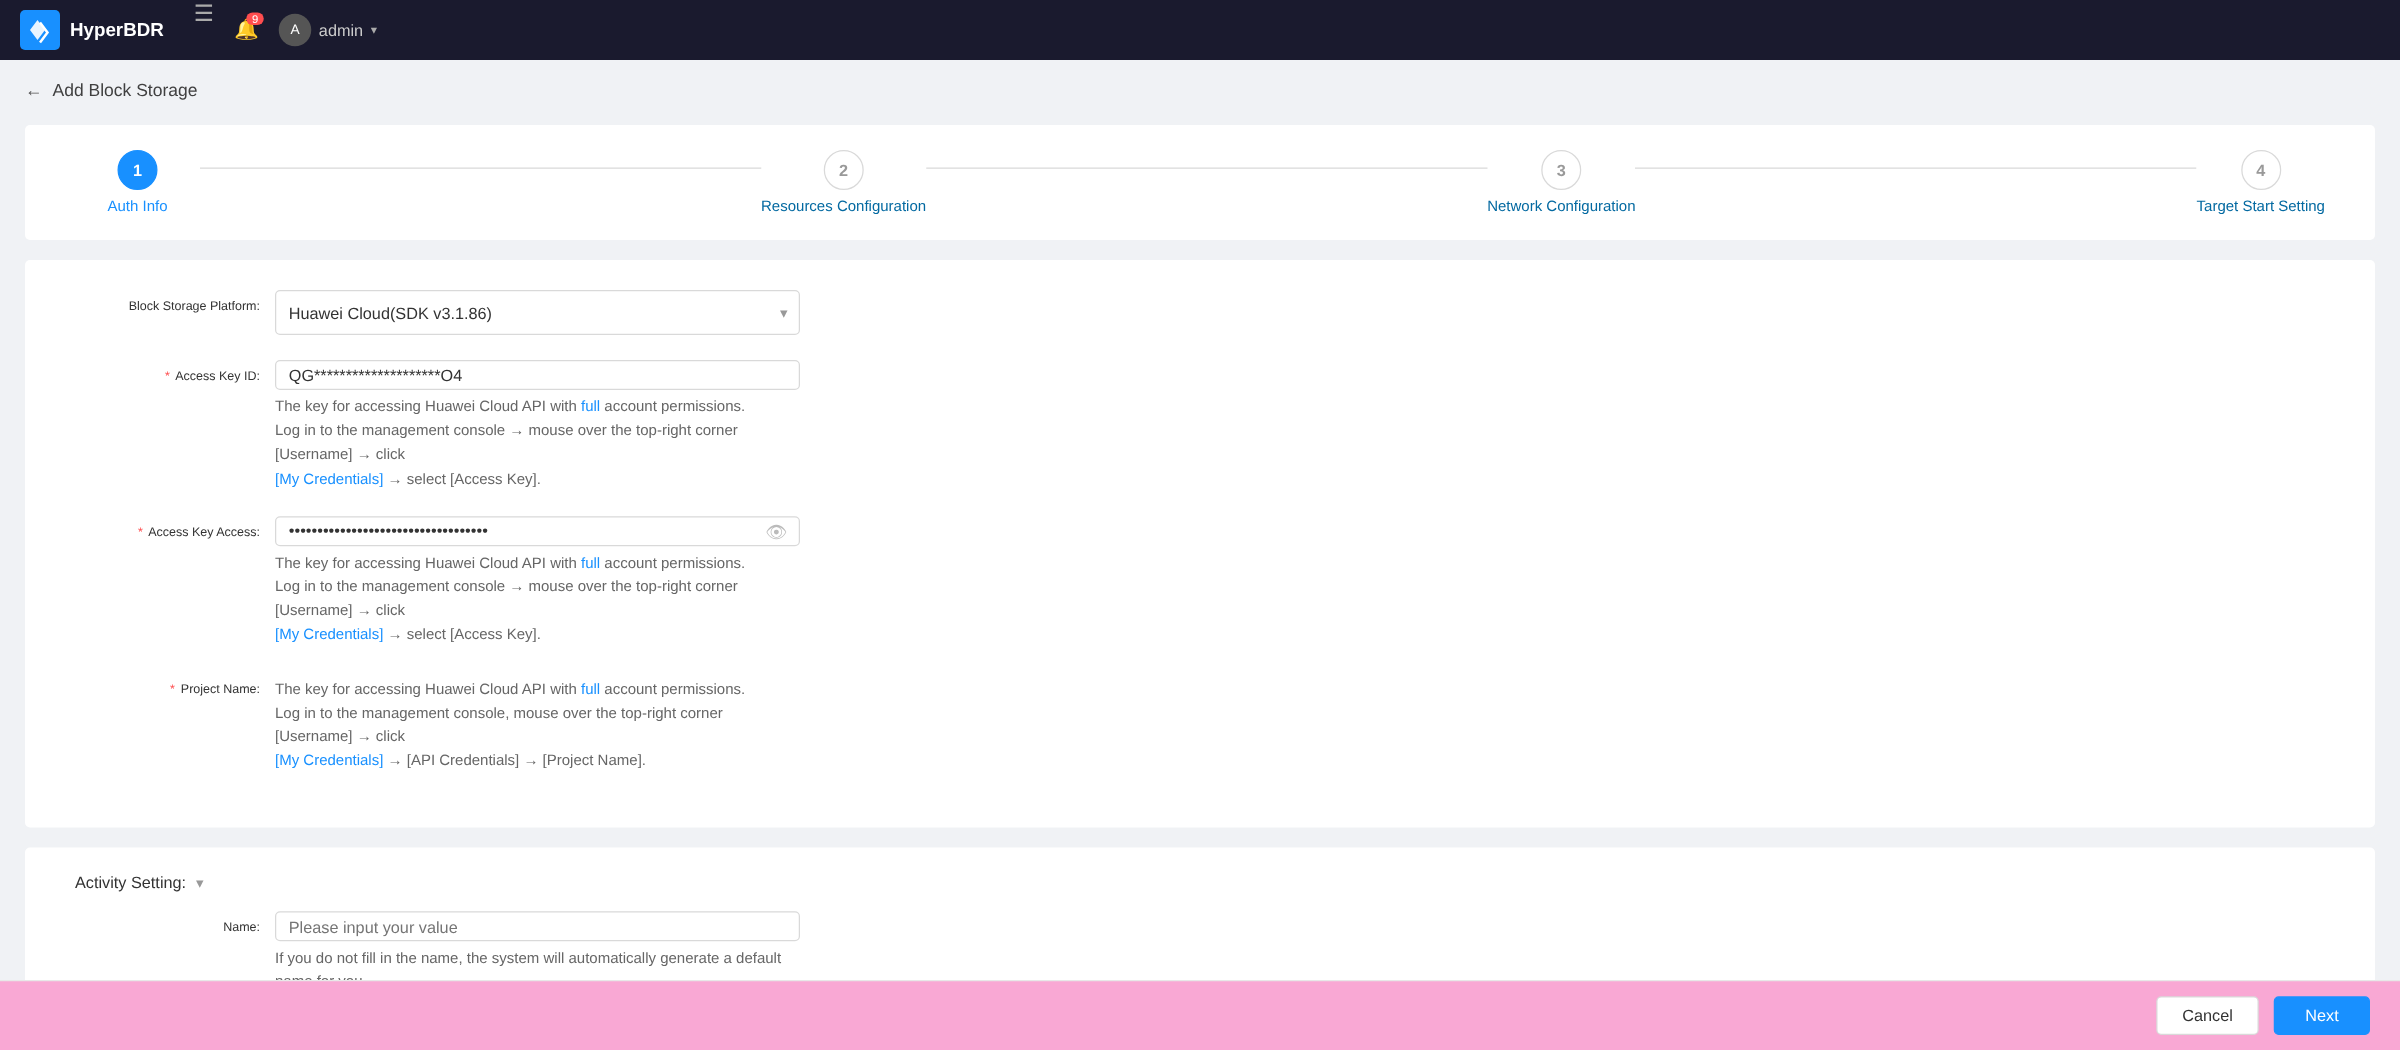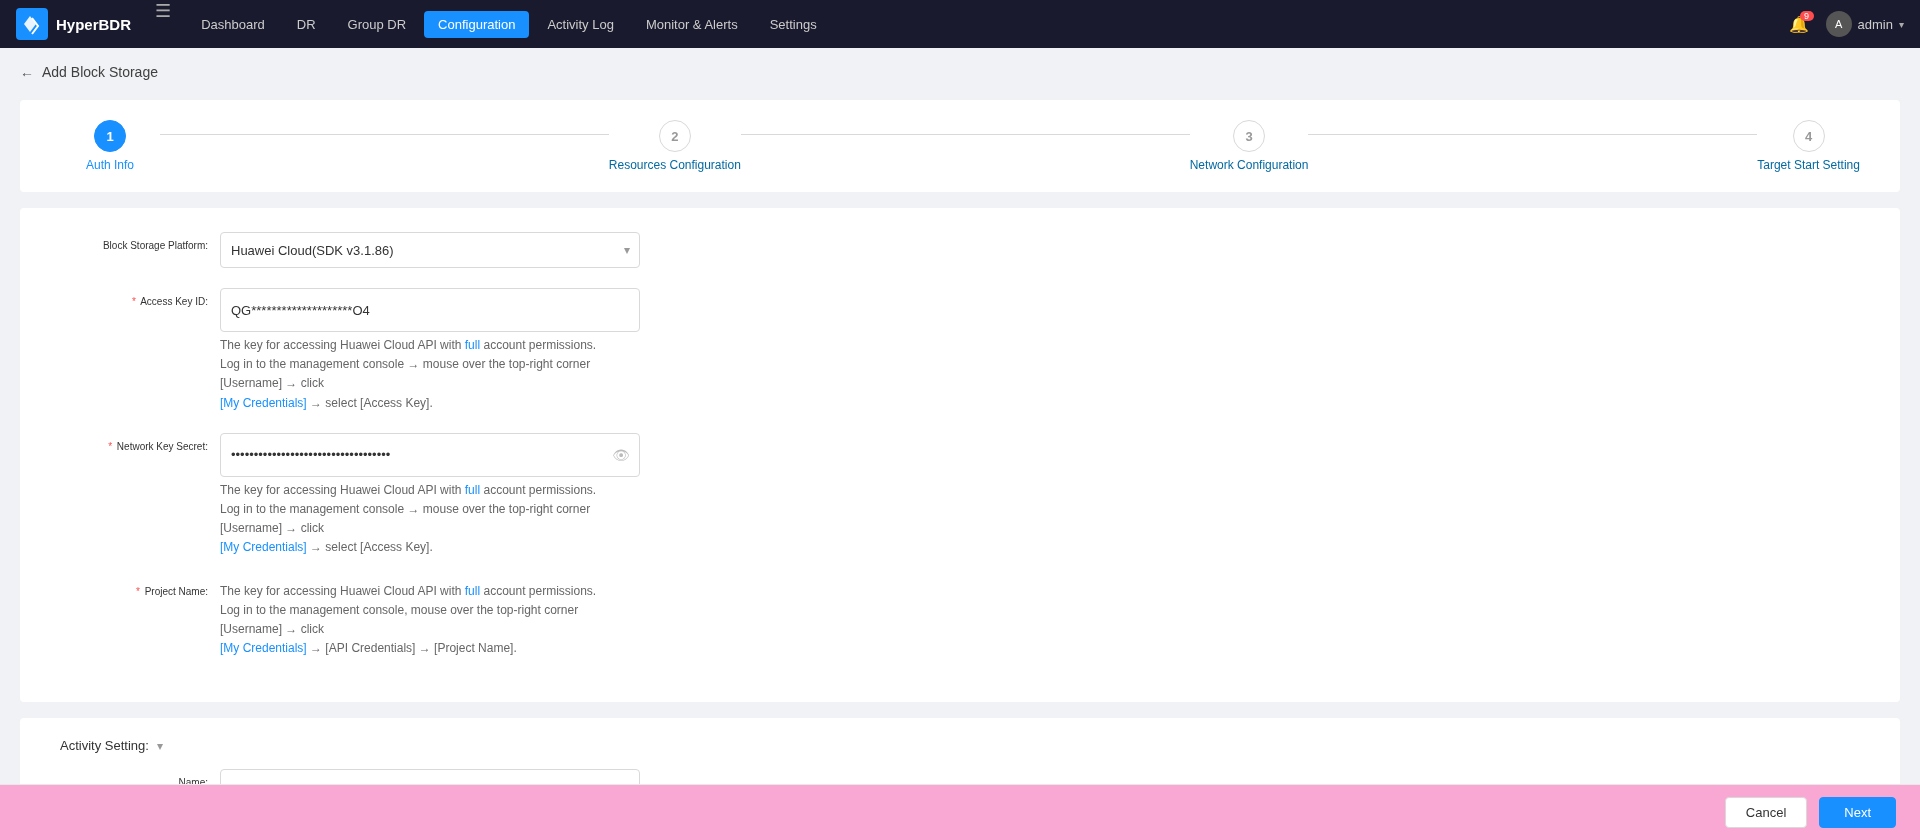--- a/index.html
+++ b/index.html
@@ -206,21 +206,21 @@
       position: absolute;
       right: 10px;
       top: 50%;
       transform: translateY(-50%);
       color: #999;
       pointer-events: none;
       font-size: 12px;
     }
     .form-input {
       width: 100%;
-      height: 44px;
+      height: 24px;
       border: 1px solid #d9d9d9;
       border-radius: 4px;
       padding: 0 10px;
       font-size: 13px;
       color: #333;
       outline: none;
     }
     .password-wrap {
       position: relative;
     }
@@ -327,29 +327,20 @@
 <nav class="top-nav">
   <div class="logo-area">
     <svg class="logo-icon" viewBox="0 0 32 32" fill="none">
       <rect width="32" height="32" rx="4" fill="#1890ff"></rect>
       <path d="M8 16 L14 8 L20 16 L14 24 Z" fill="white" opacity="0.9"></path>
       <path d="M16 10 L22 18 L16 26" stroke="white" stroke-width="2" fill="none"></path>
     </svg>
     <span class="logo-text">HyperBDR</span>
   </div>
   <span class="hamburger">☰</span>
-  <div class="nav-items">
-    <span class="nav-item">Dashboard</span>
-    <span class="nav-item">DR</span>
-    <span class="nav-item">Group DR</span>
-    <span class="nav-item active">Configuration</span>
-    <span class="nav-item">Activity Log</span>
-    <span class="nav-item">Monitor &amp; Alerts</span>
-    <span class="nav-item">Settings</span>
-  </div>
   <div class="nav-right">
     <div class="notification-badge">
       <span class="bell-icon">🔔</span>
       <span class="badge-dot">9</span>
     </div>
     <div class="avatar-area">
       <div class="avatar-circle">A</div>
       <span>admin</span>
       <span style="font-size:10px;color:#aaa;">▾</span>
     </div>
@@ -428,21 +419,21 @@
             <a class="help-link">[My Credentials]</a> → select [Access Key].
           </div>
         </div>
       </div>
     </div>
 
     <div class="form-group">
       <div class="form-row">
         <div class="form-label">
           <span class="required">*</span>
-          <span>Network Key Secret:</span>
+          <span>Access Key Access:</span>
         </div>
         <div class="form-control-wrap">
           <div class="password-wrap">
             <input type="password" class="form-input" value="aaaaaaaaaaaaaaaaaaaaaaaaaaaaaaaaaaa" style="padding-right: 36px;">
             <span class="eye-icon">👁</span>
           </div>
           <div class="help-text">
             The key for accessing Huawei Cloud API with <a class="help-link">full</a> account permissions.<br>
             Log in to the management console → mouse over the top-right corner [Username] → click<br>
             <a class="help-link">[My Credentials]</a> → select [Access Key].

